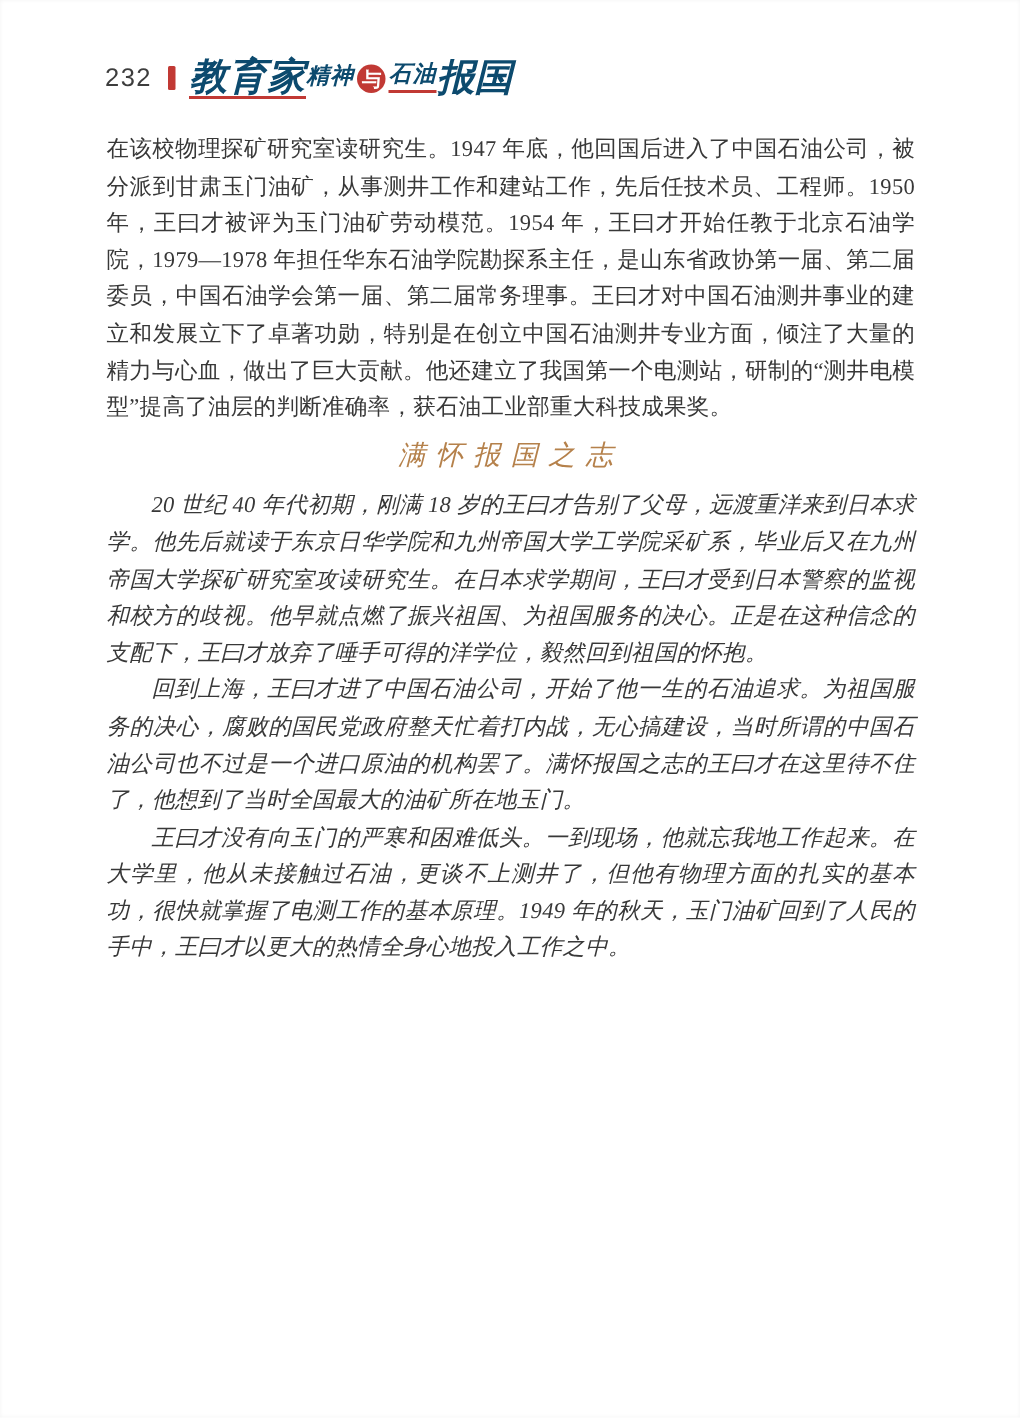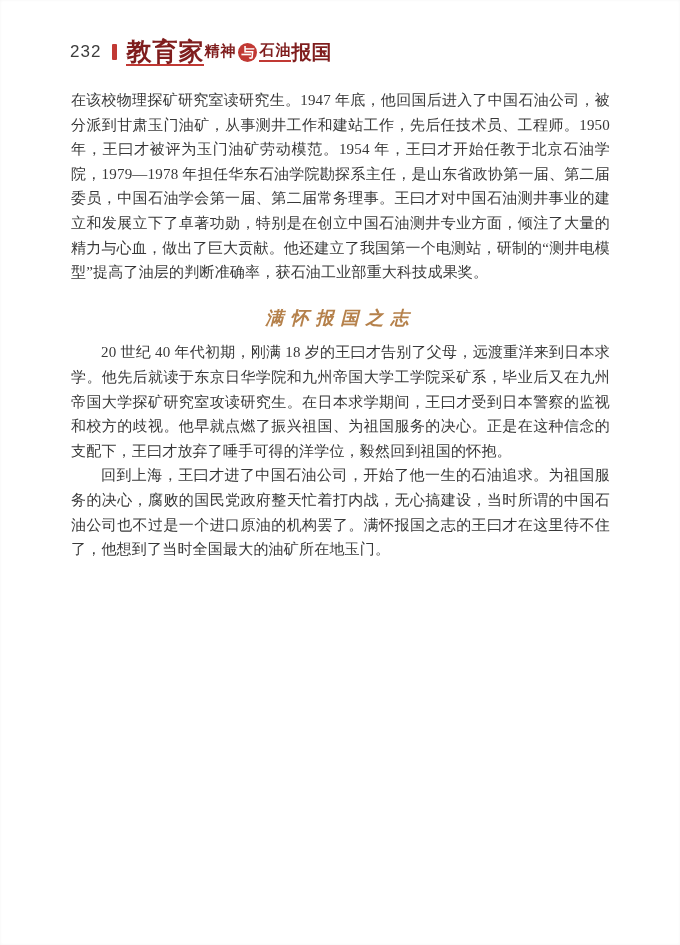--- a/index.html
+++ b/index.html
@@ -39,22 +39,23 @@
     background: #c13934;
     margin: 0 9px 0 11px;
     border-radius: 1px;
   }
   .title-logo {
     display: flex;
     align-items: center;
     white-space: nowrap;
   }
   .seg {
-    color: #7f1d1d;
+    color: #0c4a6e;
     font-weight: bold;
+    font-style: italic;
     line-height: 1;
   }
   .seg.large {
     font-size: 25px;
     letter-spacing: 1px;
   }
   .seg.small {
     font-size: 15px;
     letter-spacing: 1px;
     padding-bottom: 2px;
@@ -69,47 +70,48 @@
     border-radius: 50%;
     background: #c13934;
     color: #ffffff;
     font-size: 13px;
     line-height: 19px;
     text-align: center;
     margin: 0 2px;
     flex: 0 0 auto;
   }
   .seg.boxed-last {
-    font-size: 20px;
+    font-size: 25px;
     letter-spacing: 0;
   }
   
   .content {
     position: absolute;
     top: 88px;
     left: 71px;
     width: 539px;
     color: #383838;
     font-size: 15px;
     line-height: 24.6px;
     text-align: justify;
     letter-spacing: 0.2px;
   }
   .para {
     margin: 0;
     padding: 0;
   }
   .para.indent {
     text-indent: 2em;
+    font-style: italic;
   }
   .section-heading {
-    margin: 23px 0 11px 0;
+    margin: 8px 0 11px 0;
     text-align: center;
     font-size: 18px;
-    font-weight: bold;
+    font-weight: normal;
     font-style: italic;
     color: #b5814b;
     letter-spacing: 7px;
     line-height: 1.2;
   }
 </style>
 </head>
 <body>
 
 <div class="page">
@@ -127,16 +129,17 @@
   </div>
 
   <div class="content">
     <p class="para">在该校物理探矿研究室读研究生。1947 年底，他回国后进入了中国石油公司，被分派到甘肃玉门油矿，从事测井工作和建站工作，先后任技术员、工程师。1950 年，王曰才被评为玉门油矿劳动模范。1954 年，王曰才开始任教于北京石油学院，1979—1978 年担任华东石油学院勘探系主任，是山东省政协第一届、第二届委员，中国石油学会第一届、第二届常务理事。王曰才对中国石油测井事业的建立和发展立下了卓著功勋，特别是在创立中国石油测井专业方面，倾注了大量的精力与心血，做出了巨大贡献。他还建立了我国第一个电测站，研制的“测井电模型”提高了油层的判断准确率，获石油工业部重大科技成果奖。</p>
 
     <h2 class="section-heading">满怀报国之志</h2>
 
     <div id="section-paras">
         <p class="para indent">20 世纪 40 年代初期，刚满 18 岁的王曰才告别了父母，远渡重洋来到日本求学。他先后就读于东京日华学院和九州帝国大学工学院采矿系，毕业后又在九州帝国大学探矿研究室攻读研究生。在日本求学期间，王曰才受到日本警察的监视和校方的歧视。他早就点燃了振兴祖国、为祖国服务的决心。正是在这种信念的支配下，王曰才放弃了唾手可得的洋学位，毅然回到祖国的怀抱。</p>
         <p class="para indent">回到上海，王曰才进了中国石油公司，开始了他一生的石油追求。为祖国服务的决心，腐败的国民党政府整天忙着打内战，无心搞建设，当时所谓的中国石油公司也不过是一个进口原油的机构罢了。满怀报国之志的王曰才在这里待不住了，他想到了当时全国最大的油矿所在地玉门。</p>
+        <p class="para indent">王曰才没有向玉门的严寒和困难低头。一到现场，他就忘我地工作起来。在大学里，他从未接触过石油，更谈不上测井了，但他有物理方面的扎实的基本功，很快就掌握了电测工作的基本原理。1949 年的秋天，玉门油矿回到了人民的手中，王曰才以更大的热情全身心地投入工作之中。</p>
       </div>
   </div>
 
 </div>
 
 </body></html>

